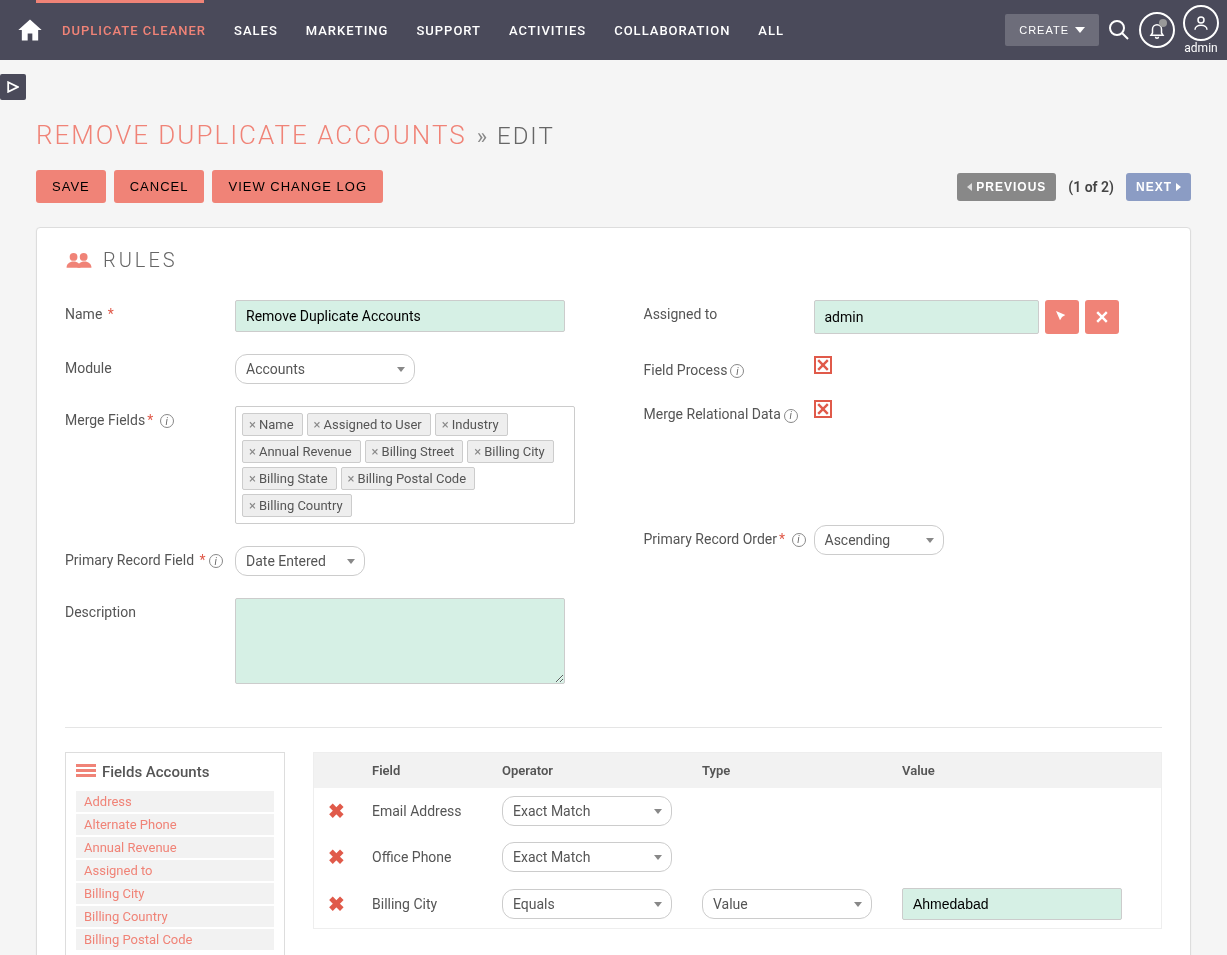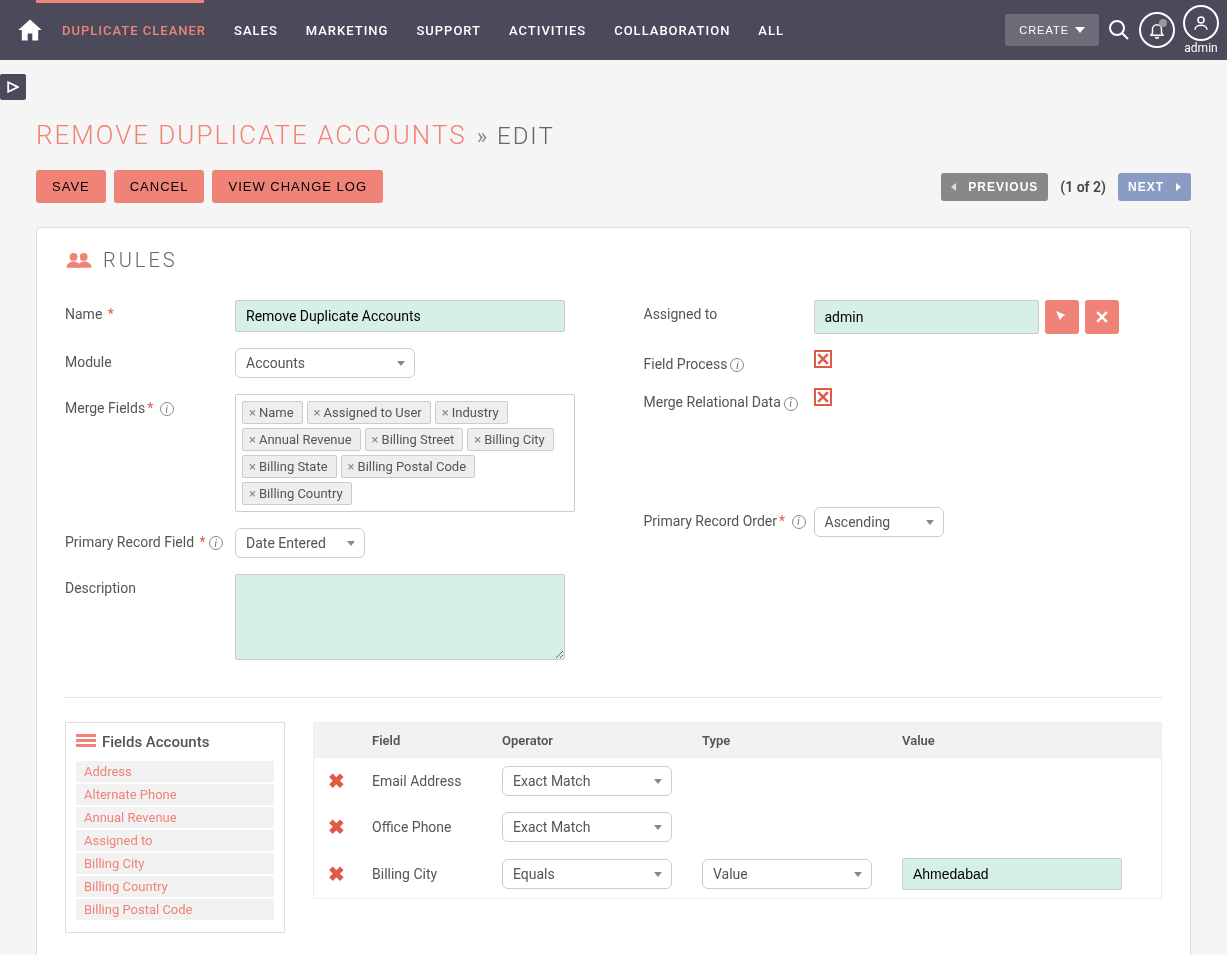--- a/index.html
+++ b/index.html
@@ -21,38 +21,38 @@
 .content { padding: 20px 36px; }
 .page-title { display: flex; align-items: baseline; gap: 10px; margin-bottom: 20px; }
 .page-title .main { color: #f08377; font-size: 26px; font-weight: 300; letter-spacing: 2px; }
 .page-title .sep { color: #888; font-size: 22px; font-weight: 400; }
 .page-title .sub { color: #666; font-size: 24px; font-weight: 300; letter-spacing: 2px; }
 
 .actions-row { display: flex; align-items: center; margin-bottom: 24px; }
 .actions-left { display: flex; gap: 8px; }
 .btn { background: #f08377; color: #000000; border: none; padding: 9px 16px; font-size: 13px; letter-spacing: 1px; cursor: pointer; border-radius: 3px; font-weight: 500; }
 .actions-right { margin-left: auto; display: flex; align-items: center; gap: 12px; }
-.pager-btn { background: #888; color: #fff; border: none; padding: 7px 10px; font-size: 12px; letter-spacing: 1px; border-radius: 3px; display:flex; align-items:center; gap:12px; font-weight:600; }
+.pager-btn { background: #888; color: #fff; border: none; padding: 7px 10px; font-size: 12px; letter-spacing: 1px; border-radius: 3px; display:flex; align-items:center; gap:4px; font-weight:600; }
 .pager-btn.next { background: #8b9cc4; cursor:pointer; }
 .pager-btn.prev { cursor: default; }
 .pager-text { font-size: 14px; font-weight: 600; color: #444; }
 
 .panel { background: #fff; border: 1px solid #ddd; border-radius: 4px; padding: 20px 28px 28px; box-shadow: 0 1px 2px rgba(0,0,0,0.05); }
 .panel-header { display: flex; align-items: center; gap: 10px; color: #666; font-size: 20px; font-weight: 300; letter-spacing: 3px; margin-bottom: 28px; }
 .panel-header svg { width: 28px; height: 20px; }
 
 .form-grid { display: grid; grid-template-columns: 1fr 1fr; gap: 0 60px; }
-.form-row { display: flex; align-items: flex-start; margin-bottom: 16px; justify-content: center; }
+.form-row { display: flex; align-items: flex-start; margin-bottom: 22px; justify-content: center; }
 .form-label { width: 170px; padding-top: 6px; color: #555; font-size: 14px; }
 .form-label .req { color: #e05a4a; margin-left: 2px; }
 .form-control { flex: 1; }
 
 input[type="text"], textarea { width: 100%; border: 1px solid #ccc; padding: 7px 10px; font-size: 14px; border-radius: 2px; background: #d6f0e5; font-family: inherit; }
 textarea { height: 86px; resize: both; }
-.select-box { border: 1px solid #ccc; padding: 6px 26px 6px 10px; font-size: 14px; border-radius: 6px; background: #fff; position: relative; display: inline-block; min-width: 180px; cursor:pointer; }
+.select-box { border: 1px solid #ccc; padding: 6px 26px 6px 10px; font-size: 14px; border-radius: 12px; background: #fff; position: relative; display: inline-block; min-width: 180px; cursor:pointer; }
 .select-box::after { content: ''; position: absolute; right: 9px; top: 50%; margin-top:-2px; border-left: 4px solid transparent; border-right: 4px solid transparent; border-top: 5px solid #888; }
 .select-box.small { min-width: 130px; }
 .select-box.wide { min-width: 170px; }
 
 .tag-container { border: 1px solid #ccc; padding: 6px; border-radius: 2px; display: flex; flex-wrap: wrap; gap: 4px; background:#fff; max-width: 340px; }
 .tag { background: #eee; border: 1px solid #ccc; padding: 3px 8px 3px 6px; font-size: 13px; border-radius: 2px; display:flex; align-items:center; gap:3px; }
 .tag .x { color:#888; font-size:13px; cursor:pointer; }
 
 .assigned-row { display:flex; gap:6px; align-items:stretch; }
 .assigned-row input { flex:1; max-width:225px; }

